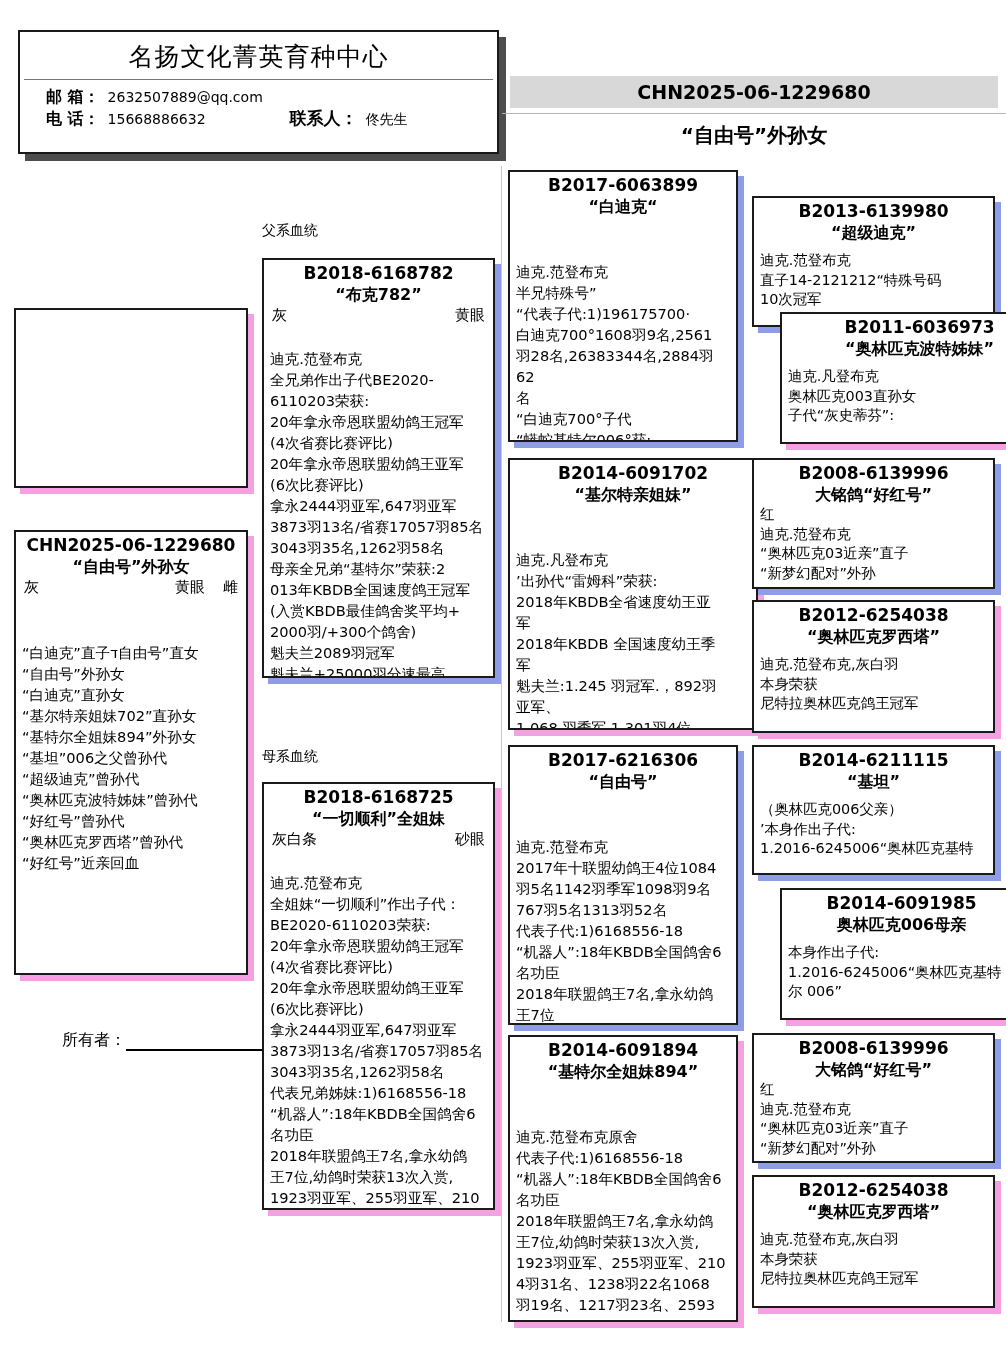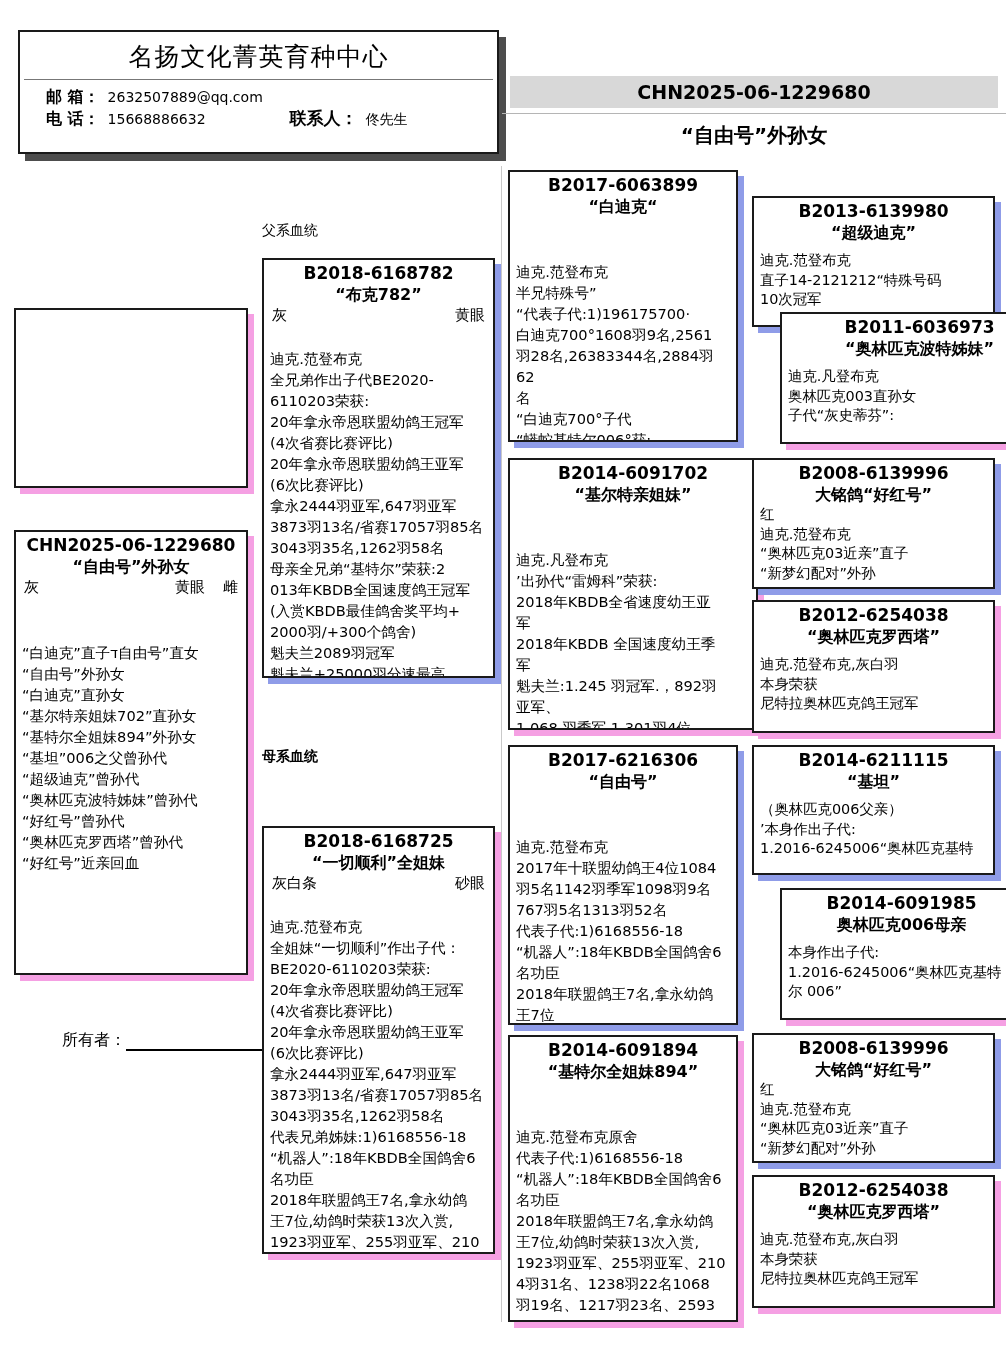--- a/index.html
+++ b/index.html
@@ -116,23 +116,23 @@
 3873羽13名/省赛17057羽85名
 3043羽35名,1262羽58名
 母亲全兄弟“基特尔”荣获:2
 013年KBDB全国速度鸽王冠军
 (入赏KBDB最佳鸽舍奖平均+
 2000羽/+300个鸽舍)
 魁夫兰2089羽冠军
 魁夫兰+25000羽分速最高</div>
 </div>
 
-<div class="line-label" style="left:262px;top:748px;font-weight:bold;">母系血统</div>
-
-<div class="box female" style="left:262px;top:826px;width:233px;height:428px;">
+<div class="line-label" style="left:262px;top:748px;">母系血统</div>
+
+<div class="box female" style="left:262px;top:782px;width:233px;height:428px;">
   <div class="ring">B2018-6168725</div>
   <div class="bname">“一切顺利”全姐妹</div>
   <div class="traits">
     <span>灰白条</span>
     <span>砂眼</span>
   </div>
   <div class="details gap-sm">迪克.范登布克
 全姐妹“一切顺利”作出子代：
 BE2020-6110203荣获:
 20年拿永帝恩联盟幼鸽王冠军

